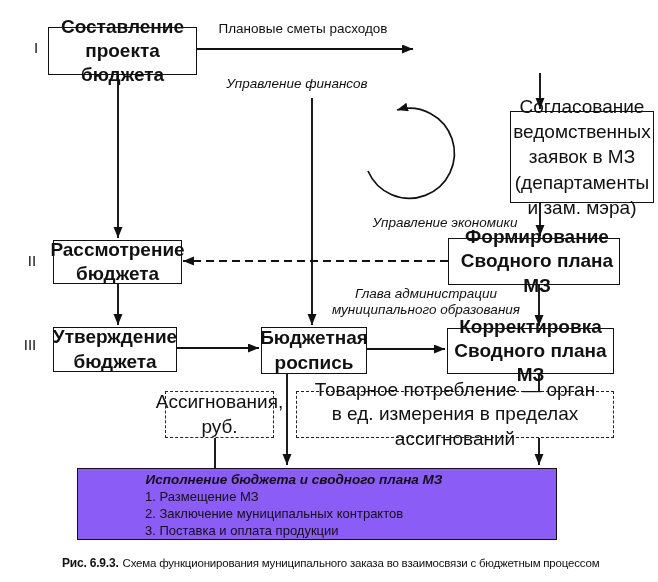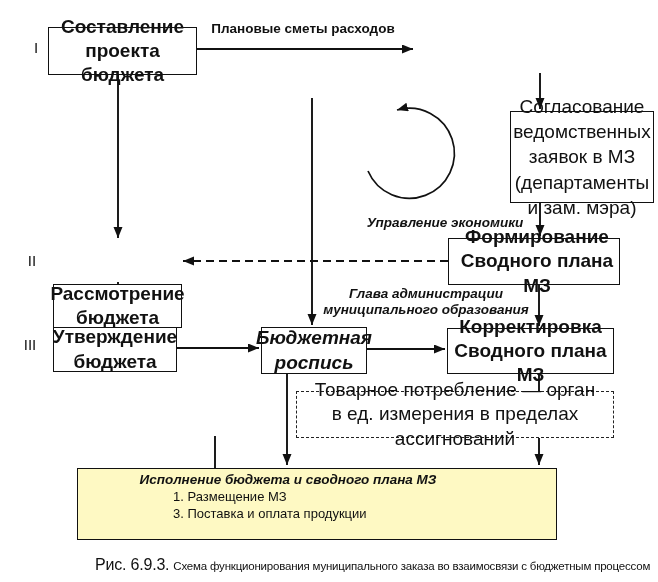--- a/index.html
+++ b/index.html
@@ -6,41 +6,41 @@
   body{font-family:"Liberation Sans", sans-serif; color:#111;}
   #stage{position:relative;width:658px;height:582px;background:#fff;overflow:hidden;}
   #connectors{position:absolute;left:0;top:0;width:658px;height:582px;z-index:1;}
   .fbox{
     position:absolute;z-index:2;background:#fff;border:1.6px solid #111;
     display:flex;align-items:center;justify-content:center;text-align:center;
     font-size:19px;font-weight:bold;line-height:1.28;white-space:pre-line;
   }
   .fbox.regular{font-weight:normal;margin-left:40px;}
   .fbox.dashed{border:1.6px dashed #222;font-weight:normal;}
-  .fbox.italic{font-style:italic;}
+  .fbox.italic{}
   .edge-label{
     position:absolute;z-index:2;font-size:13.5px;text-align:center;
-    white-space:pre-line;line-height:1.18;background:transparent;font-weight:bold;
+    white-space:pre-line;line-height:1.18;background:transparent;
   }
   .edge-label.it{font-style:italic;}
   .stage-num{
     position:absolute;z-index:2;font-size:15px;text-align:center;width:20px;
   }
   #exec-box{
     position:absolute;z-index:2;left:77px;top:468px;width:480px;height:72px;
-    border:1.6px solid #111;background:#fef9c3;box-sizing:border-box;
-    padding:3px 58px 0 0;
+    border:1.6px solid #111;background:#8b5cf6;box-sizing:border-box;
+    padding:3px 58px 0 12px;
   }
   #exec-title{font-size:13.5px;font-weight:bold;font-style:italic;text-align:center;line-height:1.25;}
-  #exec-list{margin-left:95px;font-size:13px;line-height:1.3;}
+  #exec-list{margin-left:55px;font-size:13px;line-height:1.3;}
   #caption{
     position:absolute;z-index:2;left:62px;top:556px;width:560px;
     font-size:11.5px;letter-spacing:-0.2px;white-space:nowrap;
   }
-  #caption .cap-label{font-weight:normal;margin-right:4px;font-size:16px;margin-left:33px;}
+  #caption .cap-label{font-weight:bold;margin-right:4px;font-size:12px;}
 </style>
 </head>
 <body>
 
 <div id="stage">
 
   <svg id="connectors" viewBox="0 0 658 582" xmlns="http://www.w3.org/2000/svg">
     <defs>
       <marker id="ah" markerUnits="userSpaceOnUse" markerWidth="12" markerHeight="10" refX="11" refY="4.5" orient="auto">
         <polygon points="0 0, 11 4.5, 0 9" fill="#111"></polygon>
@@ -71,43 +71,47 @@
   <div class="stage-num" style="left:22px;top:252px;">II</div>
   <div class="stage-num" style="left:20px;top:336px;">III</div>
 
   <div class="fbox" style="left:48px;top:27px;width:147px;height:46px;">Составление
 проекта бюджета</div>
   <div class="fbox regular" style="left:470px;top:111px;width:142px;height:90px;line-height:1.33;">Согласование
 ведомственных
 заявок в МЗ
 (департаменты
 и зам. мэра)</div>
-  <div class="fbox" style="left:53px;top:240px;width:127px;height:42px;margin-top:44px;">Рассмотрение
+  <div class="fbox" style="left:53px;top:240px;width:127px;height:42px;">Рассмотрение
 бюджета</div>
   <div class="fbox" style="left:448px;top:238px;width:164px;height:45px;padding-left:6px;">Формирование
 Сводного плана МЗ</div>
   <div class="fbox" style="left:53px;top:327px;width:122px;height:43px;">Утверждение
 бюджета</div>
   <div class="fbox italic" style="left:261px;top:327px;width:104px;height:45px;">Бюджетная
 роспись</div>
   <div class="fbox" style="left:447px;top:328px;width:165px;height:44px;">Корректировка
 Сводного плана МЗ</div>
 
+  <div class="fbox dashed" style="left:165px;top:391px;width:107px;height:45px;">Ассигнования,
+руб.</div>
   <div class="fbox dashed" style="left:296px;top:391px;width:316px;height:45px;">Товарное потребление — орган
 в ед. измерения в пределах ассигнований</div>
 
   <div id="exec-box">
     <div id="exec-title">Исполнение бюджета и сводного плана МЗ</div>
     <div id="exec-list">
       <div>1. Размещение МЗ</div>
+      <div>2. Заключение муниципальных контрактов</div>
       <div>3. Поставка и оплата продукции</div>
     </div>
   </div>
 
   <div class="edge-label" style="left:198px;top:21px;width:210px;">Плановые сметы расходов</div>
+  <div class="edge-label it" style="left:208px;top:76px;width:178px;">Управление финансов</div>
   <div class="edge-label it" style="left:358px;top:215px;width:174px;">Управление экономики</div>
   <div class="edge-label it" style="left:318px;top:286px;width:216px;">Глава администрации
 муниципального образования</div>
 
   <div id="caption">
     <span class="cap-label">Рис. 6.9.3.</span><span>Схема функционирования муниципального заказа во взаимосвязи с бюджетным процессом</span>
   </div>
 
 </div>
 

